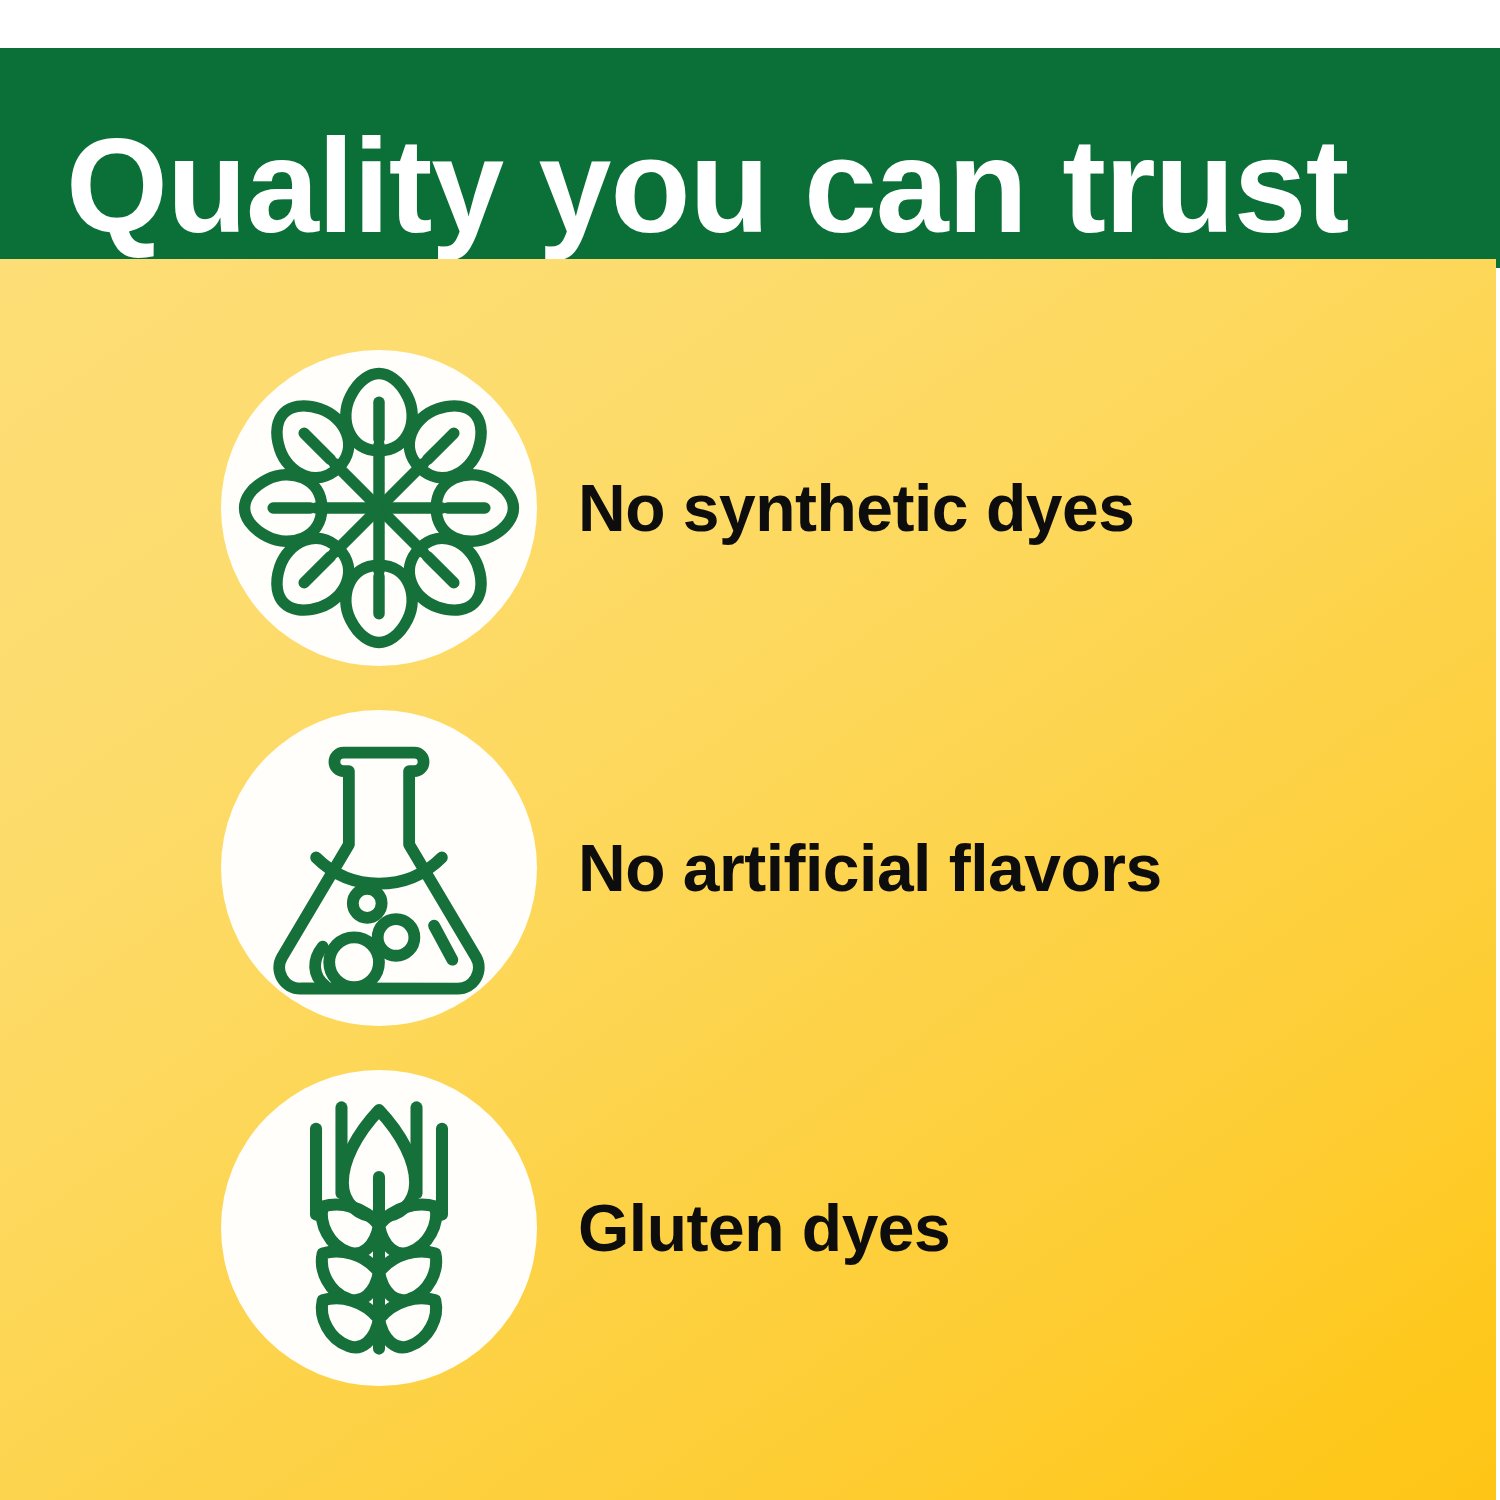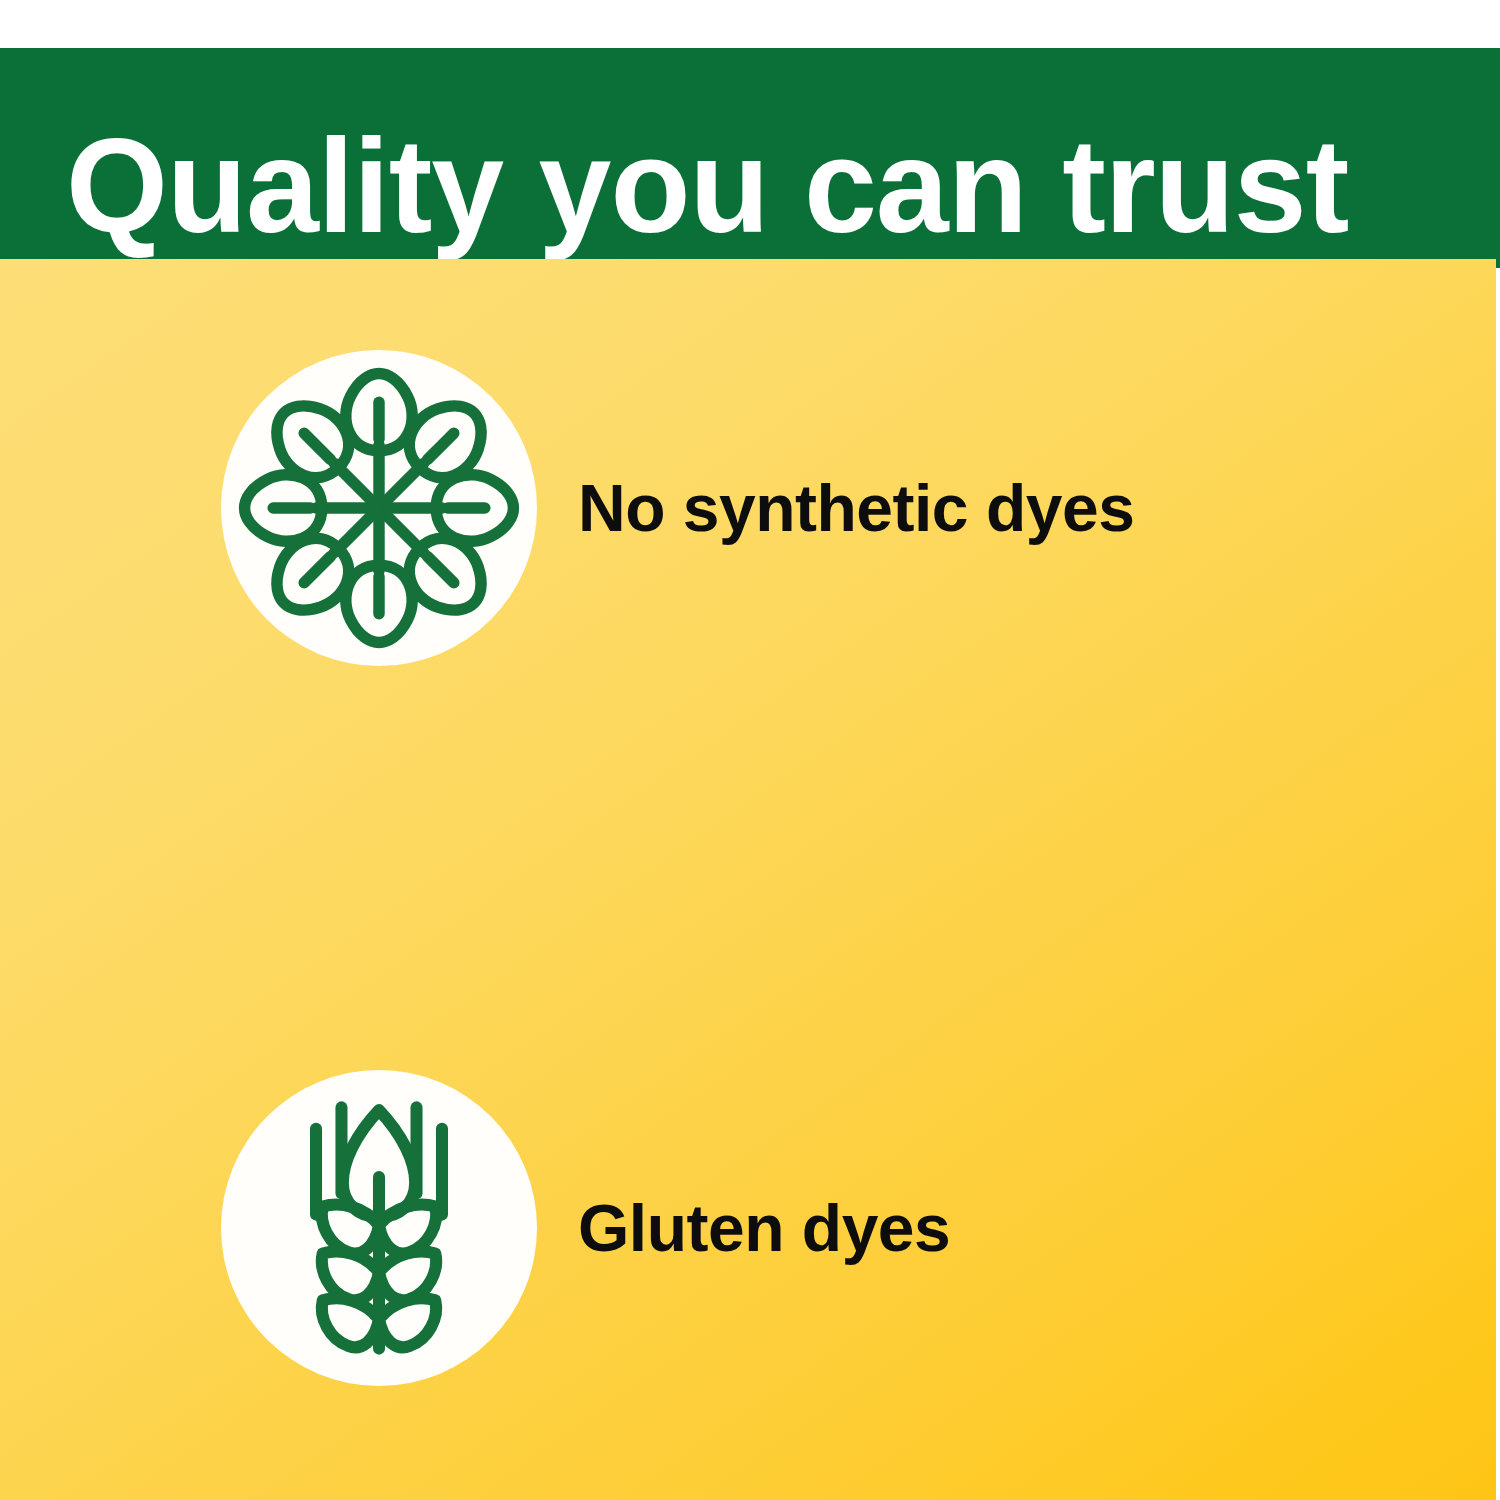--- a/index.html
+++ b/index.html
@@ -167,20 +167,40 @@
               <path d="M100 60 C 79 60 72 38 80 22 C 86 10 94 6 100 6 C 106 6 114 10 120 22 C 128 38 121 60 100 60 Z"></path>
               <path d="M100 52 L100 26"></path>
             </g>
           </g>
         </svg>
       </div>
 
       <div class="feature-label">No synthetic dyes</div>
     </div>
 
+    <div class="feature-row" id="feature-row-1">
+
+      <div class="icon-badge">
+        <svg width="250" height="262" viewBox="0 0 190 200" fill="none" stroke="#15703a" stroke-width="9" stroke-linecap="round" stroke-linejoin="round">
+
+          <path d="M68 12 h54 a7 7 0 0 1 0 14 h-4 v56 l51 86 a16 16 0 0 1 -14 24 h-120 a16 16 0 0 1 -14 -24 l51 -86 v-56 h-4 a7 7 0 0 1 0 -14 Z"></path>
+
+          <path d="M47 92 c 14 14 30 20 48 20 c 18 0 34 -6 48 -20"></path>
+
+          <circle cx="86" cy="127" r="11"></circle>
+          <circle cx="108" cy="153" r="14"></circle>
+          <circle cx="76" cy="172" r="19"></circle>
+
+          <path d="M52 160 c -8 10 -8 22 2 30"></path>
+          <path d="M137 144 l 14 26"></path>
+        </svg>
+      </div>
+
+      <div class="feature-label">No artificial flavors</div>
+    </div>
 
     <div class="feature-row" id="feature-row-2">
 
       <div class="icon-badge">
         <svg width="244" height="268" viewBox="0 0 170 200" fill="none" stroke="#15703a" stroke-width="9" stroke-linecap="round" stroke-linejoin="round">
 
           <path d="M38 26 L38 90"></path>
           <path d="M132 26 L132 90"></path>
           <path d="M57 10 L57 74"></path>
           <path d="M113 10 L113 74"></path>

